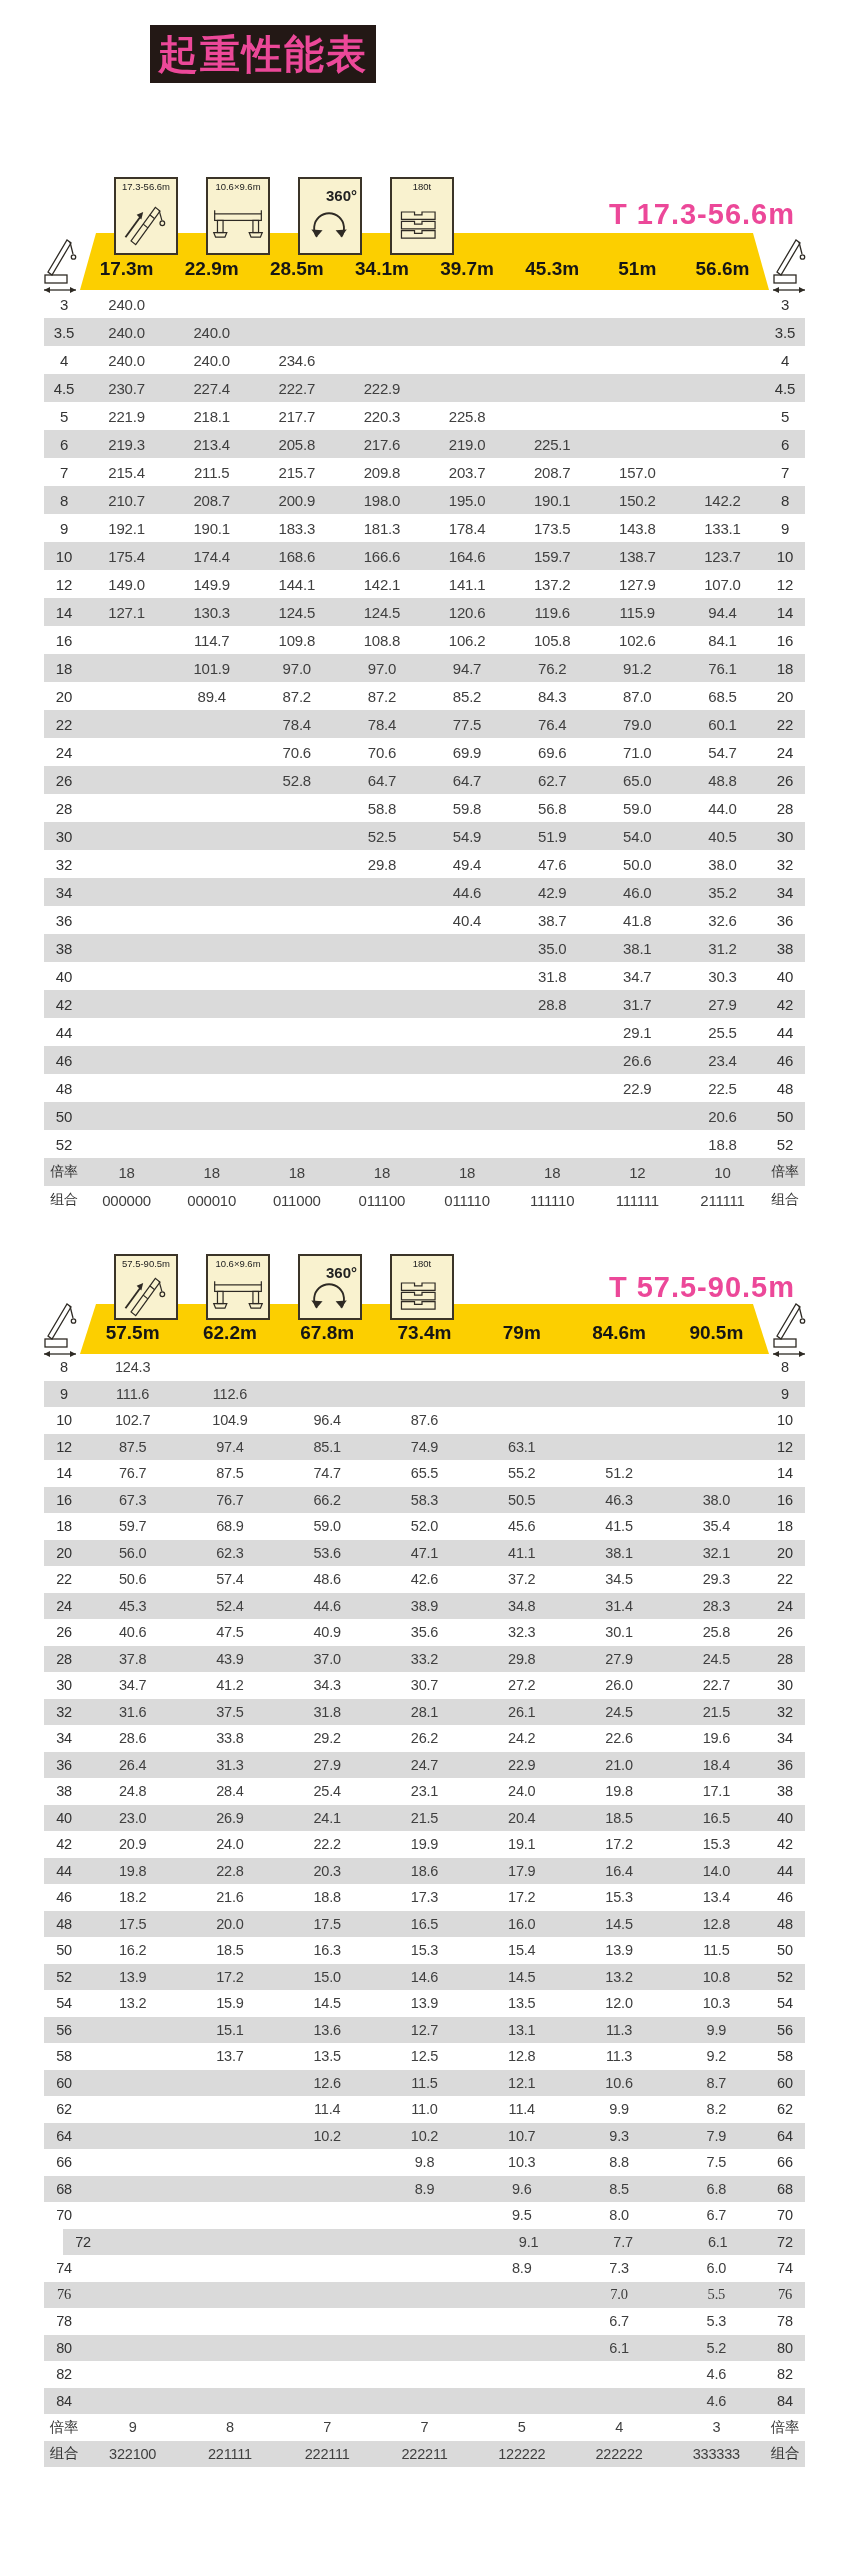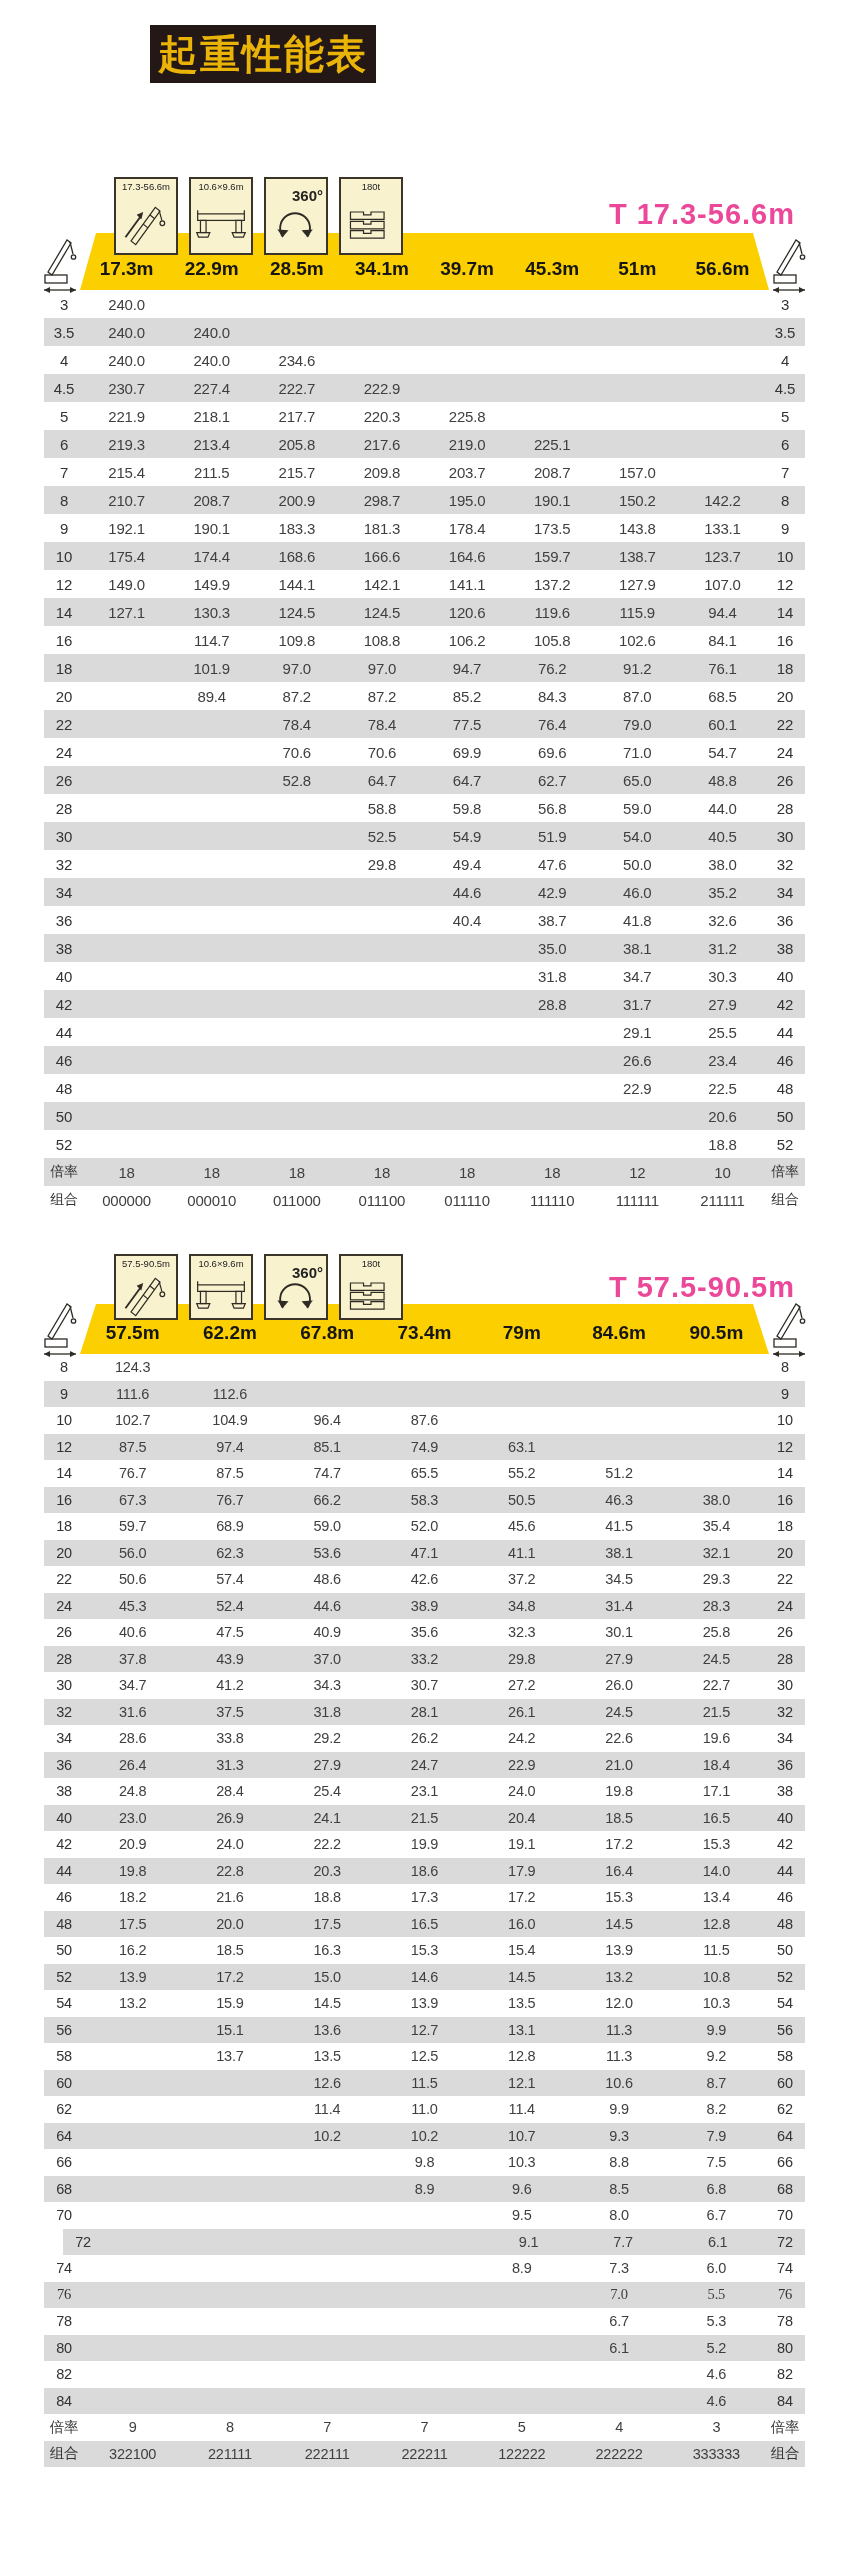--- a/index.html
+++ b/index.html
@@ -6,32 +6,32 @@
   .page {
     position:relative; width:849px; height:2560px; background:#ffffff;
     font-family:"Liberation Sans","DejaVu Sans",sans-serif; overflow:hidden;
   }
 
   
   .title-banner {
     position:absolute; left:150px; top:25px; width:226px; height:58px;
     background:#231815; display:flex; align-items:center; justify-content:center;
   }
-  .title-banner span { color:#eab308; font-size:40px; font-weight:bold; letter-spacing:2px; line-height:1; }
+  .title-banner span { color:#ec4899; font-size:40px; font-weight:bold; letter-spacing:2px; line-height:1; }
 
   
   .table-section { position:absolute; left:44px; right:44px; }
   #section-1 { top:177px; }
   #section-2 { top:1254px; }
 
   .strip { position:relative; }
   #section-1 .strip { height:78px; }
   #section-2 .strip { height:66px; }
 
-  .icon-boxes { position:absolute; left:70px; top:0; display:flex; gap:11px; z-index:3; }
+  .icon-boxes { position:absolute; left:70px; top:0; display:flex; gap:28px; z-index:3; }
   .icon-box {
     width:64px; background:#f9f2cf; border:2px solid #3b3428; box-sizing:border-box;
     position:relative; display:flex; flex-direction:column; align-items:center;
   }
   #section-1 .icon-box { height:78px; }
   #section-2 .icon-box { height:66px; }
   .box-label { font-size:9.5px; color:#222; margin-top:3px; white-space:nowrap; line-height:1.1; }
   .icon-box svg { flex:1; width:56px; }
   .icon-box.swing .box-label { position:absolute; top:6px; right:3px; font-weight:bold; font-size:15px; }
   .icon-box.swing svg { margin-top:10px; }
@@ -237,21 +237,21 @@
           <span class="cell ">208.7</span>
           <span class="cell ">157.0</span>
           <span class="cell "></span>
           <span class="cell radius">7</span>
         </div>
         <div class="trow stripe" style="grid-template-columns: 40px repeat(8, 1fr) 40px;">
           <span class="cell radius">8</span>
           <span class="cell ">210.7</span>
           <span class="cell ">208.7</span>
           <span class="cell ">200.9</span>
-          <span class="cell ">298.7</span>
+          <span class="cell ">198.0</span>
           <span class="cell ">195.0</span>
           <span class="cell ">190.1</span>
           <span class="cell ">150.2</span>
           <span class="cell ">142.2</span>
           <span class="cell radius">8</span>
         </div>
         <div class="trow" style="grid-template-columns: 40px repeat(8, 1fr) 40px;">
           <span class="cell radius">9</span>
           <span class="cell ">192.1</span>
           <span class="cell ">190.1</span>

